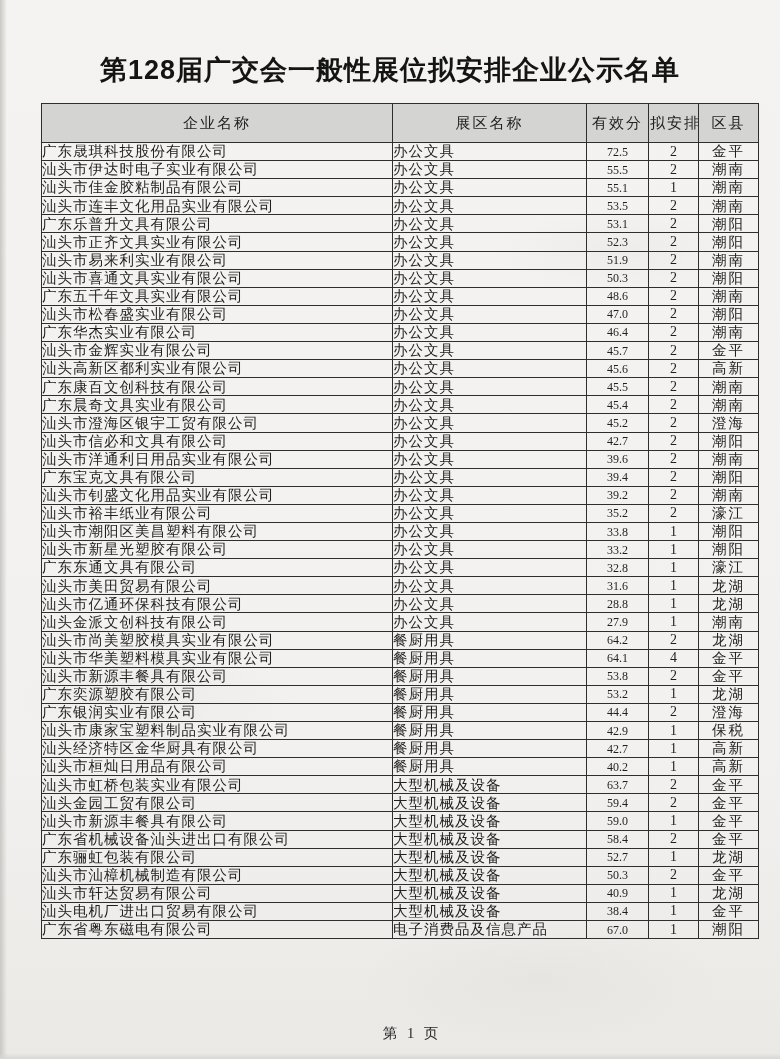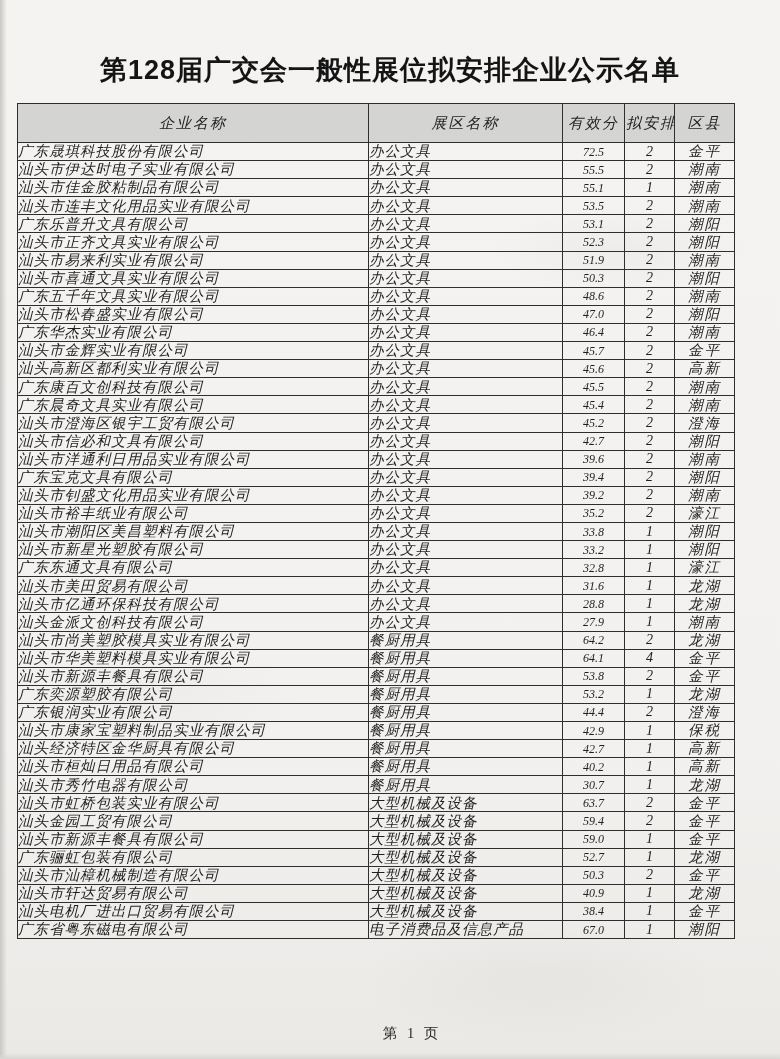--- a/index.html
+++ b/index.html
@@ -44,26 +44,25 @@
     text-align: center;
     font-family: "Liberation Sans", "DejaVu Sans", sans-serif;
     font-weight: 700;
     font-size: 27px;
     letter-spacing: 1px;
     color: #141414;
   }
   table.company-table {
     position: absolute;
     top: 103px;
-    left: 17px;
+    left: 41px;
     width: 717px;
     border-collapse: collapse;
     table-layout: fixed;
     font-size: 14.5px;
-    font-style: italic;
   }
   table.company-table th,
   table.company-table td {
     border: 1.4px solid #2e2e2e;
     overflow: hidden;
     white-space: nowrap;
     color: #1f1f1f;
   }
   table.company-table th {
     height: 36px;
@@ -398,27 +397,20 @@
         </tr>
 
         <tr>
           <td class="c-name">汕头市桓灿日用品有限公司</td>
           <td class="c-zone">餐厨用具</td>
           <td class="c-score">40.2</td>
           <td class="c-count">1</td>
           <td class="c-district">高新</td>
         </tr>
 
-        <tr>
-          <td class="c-name">汕头市秀竹电器有限公司</td>
-          <td class="c-zone">餐厨用具</td>
-          <td class="c-score">30.7</td>
-          <td class="c-count">1</td>
-          <td class="c-district">龙湖</td>
-        </tr>
 
         <tr>
           <td class="c-name">汕头市虹桥包装实业有限公司</td>
           <td class="c-zone">大型机械及设备</td>
           <td class="c-score">63.7</td>
           <td class="c-count">2</td>
           <td class="c-district">金平</td>
         </tr>
 
         <tr>
@@ -430,20 +422,27 @@
         </tr>
 
         <tr>
           <td class="c-name">汕头市新源丰餐具有限公司</td>
           <td class="c-zone">大型机械及设备</td>
           <td class="c-score">59.0</td>
           <td class="c-count">1</td>
           <td class="c-district">金平</td>
         </tr>
 
+        <tr>
+          <td class="c-name">广东省机械设备汕头进出口有限公司</td>
+          <td class="c-zone">大型机械及设备</td>
+          <td class="c-score">58.4</td>
+          <td class="c-count">2</td>
+          <td class="c-district">金平</td>
+        </tr>
 
         <tr>
           <td class="c-name">广东骊虹包装有限公司</td>
           <td class="c-zone">大型机械及设备</td>
           <td class="c-score">52.7</td>
           <td class="c-count">1</td>
           <td class="c-district">龙湖</td>
         </tr>
 
         <tr>

